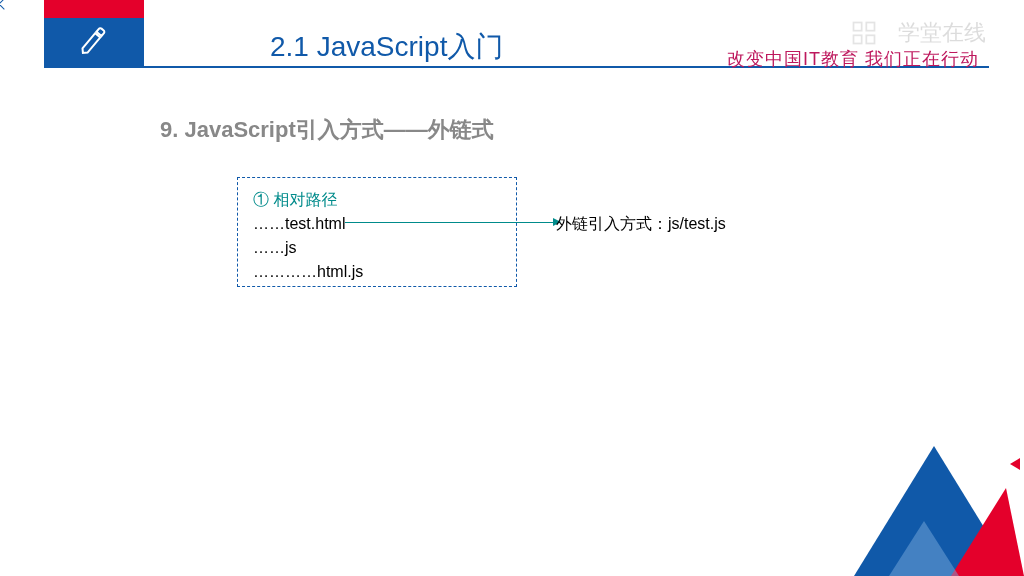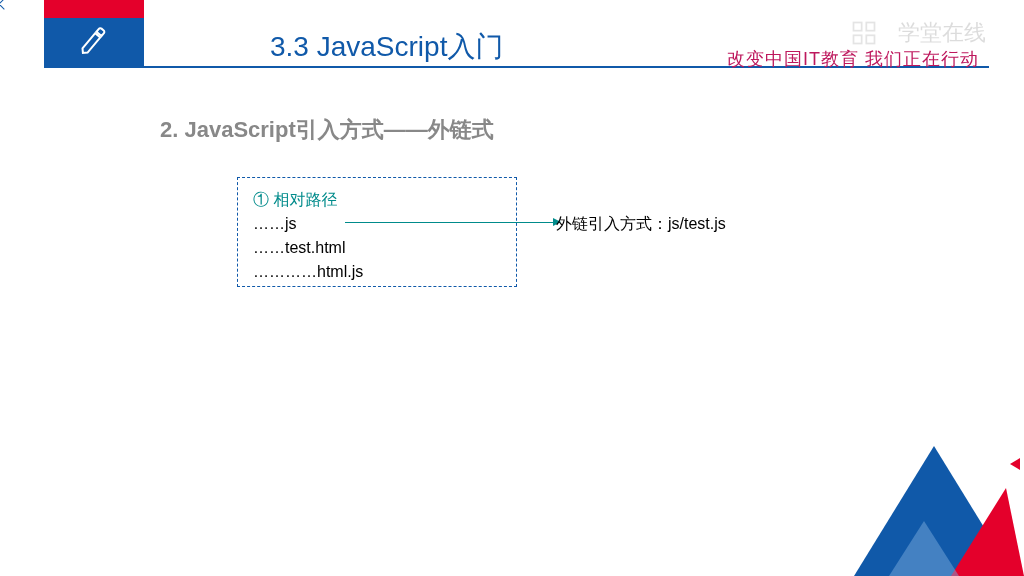--- a/index.html
+++ b/index.html
@@ -49,44 +49,44 @@
 
 <div class="pencil-block">
   <span class="pencil-icon">
     <svg width="32" height="32" viewBox="0 0 24 24" fill="none" stroke="white" stroke-width="1.5">
       <path d="M3 17.5V21h3.5L17 10.5l-3.5-3.5L3 17.5z"></path>
       <path d="M14.5 6L18 9.5l2-2c.5-.5.5-1.5 0-2L18.5 4c-.5-.5-1.5-.5-2 0l-2 2z"></path>
     </svg>
   </span>
 </div>
 
-<div class="title">3.3 JavaScript入门</div>
+<div class="title">2.1 JavaScript入门</div>
 
 <div class="underline"></div>
 
 <div class="tagline">改变中国IT教育 我们正在行动</div>
 
 <div class="watermark">
   <div class="wm-icon">
     <svg viewBox="0 0 24 24" fill="none" stroke="#888" stroke-width="1.5">
       <rect x="3" y="3" width="7" height="7"></rect>
       <rect x="14" y="3" width="7" height="7"></rect>
       <rect x="3" y="14" width="7" height="7"></rect>
       <rect x="14" y="14" width="7" height="7"></rect>
     </svg>
   </div>
   <div class="wm-text">学堂在线</div>
 </div>
 
-<div class="subtitle">2.   JavaScript引入方式——外链式</div>
+<div class="subtitle">9.   JavaScript引入方式——外链式</div>
 
 <div class="dashed-box">
   <div class="box-line teal">① 相对路径</div>
+  <div class="box-line">……test.html</div>
   <div class="box-line">……js</div>
-  <div class="box-line">……test.html</div>
   <div class="box-line">…………html.js</div>
 </div>
 
 <div class="arrow-line"></div>
 <div class="arrow-head"></div>
 
 <div class="external-text">外链引入方式：js/test.js</div>
 
 <div class="deco-triangles">
   <div class="tri tri-blue-big"></div>

